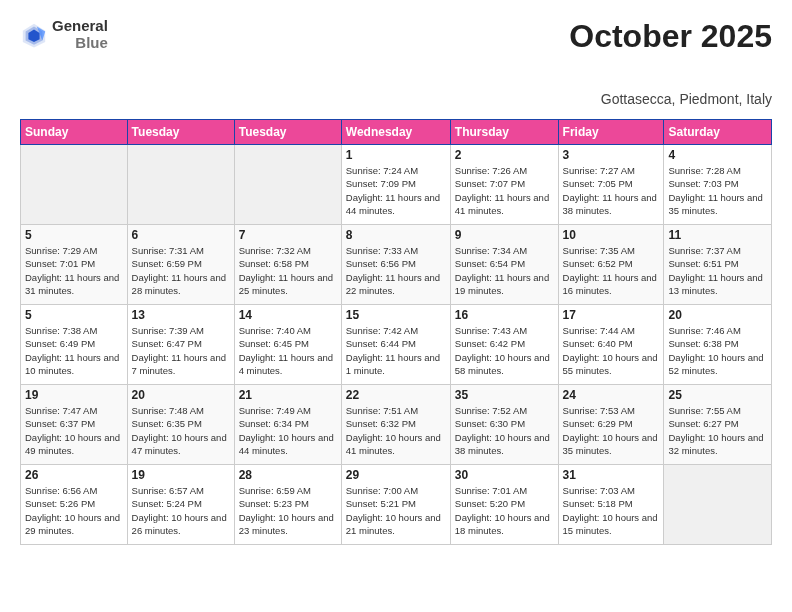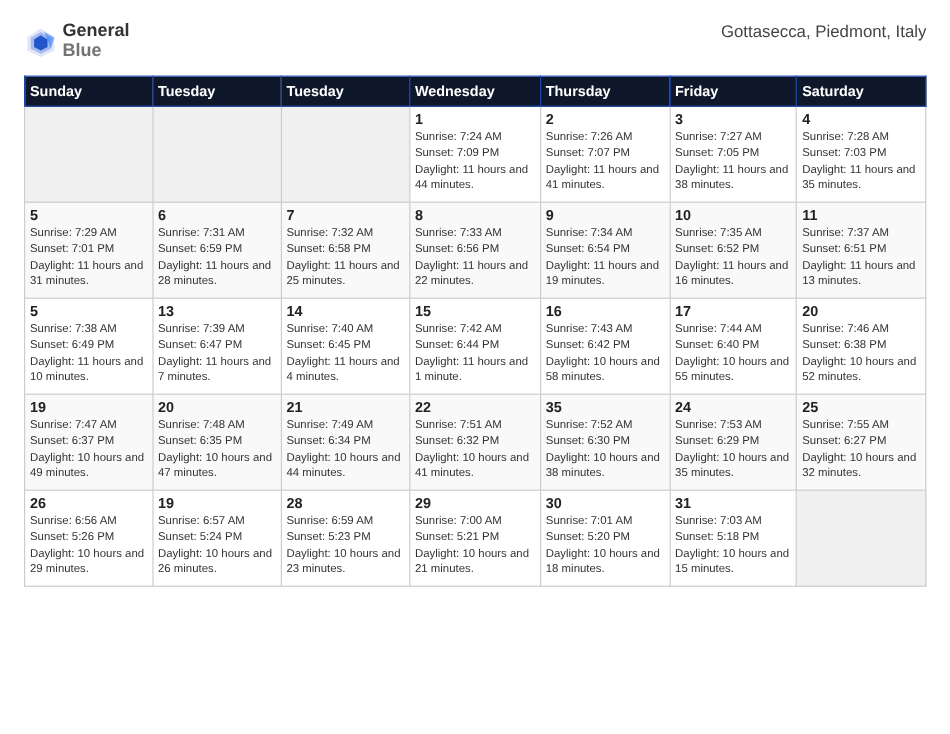--- a/index.html
+++ b/index.html
@@ -23,20 +23,21 @@
       margin-bottom: 12px;
     }
     .logo {
       display: flex;
       align-items: center;
     }
     .logo-text {
       display: flex;
       flex-direction: column;
       line-height: 1.1;
+      align-items: flex-end;
     }
     .logo-general {
       font-size: 15px;
       font-weight: bold;
       color: #333;
     }
     .logo-blue {
       font-size: 15px;
       font-weight: bold;
       color: #737373;
@@ -50,28 +51,29 @@
       text-align: right;
     }
     .month-title {
       font-size: 32px;
       font-weight: bold;
       color: #222;
     }
     .location {
       font-size: 14px;
       color: #444;
+      margin-top: 36px;
     }
     .calendar {
       width: 100%;
       border-collapse: collapse;
       border: 1px solid #ccc;
     }
     .calendar th {
-      background: #0f172a;
+      background: #ec4899;
       color: #fff;
       font-size: 12px;
       font-weight: bold;
       padding: 5px 4px;
       text-align: left;
       border: 1px solid #1a44aa;
     }
     .calendar td {
       vertical-align: top;
       border: 1px solid #ccc;
@@ -113,20 +115,21 @@
         <polygon points="20,8 32,15 32,28 20,34 8,28 8,15" fill="#2255cc" opacity="0.3"></polygon>
         <polygon points="20,12 28,17 28,26 20,30 12,26 12,17" fill="#2255cc"></polygon>
         <polygon points="24,8 36,15 32,28" fill="#4488ff" opacity="0.7"></polygon>
       </svg>
       <div class="logo-text">
         <span class="logo-general">General</span>
         <span class="logo-blue">Blue</span>
       </div>
     </div>
     <div class="title-block">
+      <div class="month-title">October 2025</div>
       <div class="location">Gottasecca, Piedmont, Italy</div>
     </div>
   </div>
 
   <table class="calendar">
     <thead>
       <tr>
         <th>Sunday</th>
         <th>Tuesday</th>
         <th>Tuesday</th>

